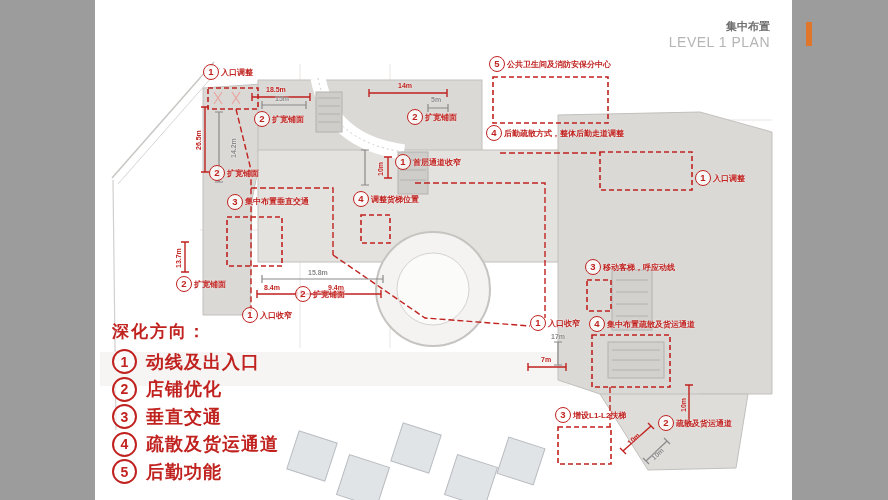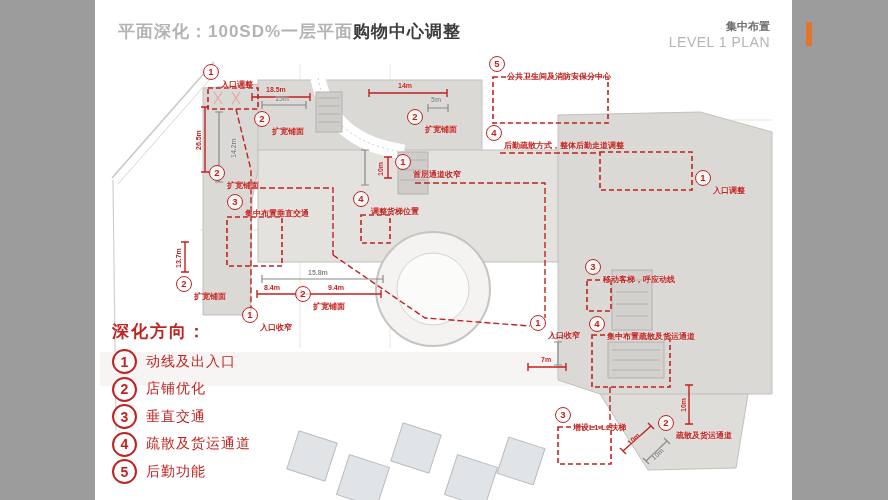--- a/index.html
+++ b/index.html
@@ -16,39 +16,39 @@
   .corner{position:absolute;left:640px;top:20px;width:130px;text-align:right;line-height:1.25;}
   .corner .c1{font-size:11px;font-weight:bold;color:#6d6d6d;}
   .corner .c2{font-size:14px;color:#b5b5b5;letter-spacing:.5px;}
   .accent-bar{position:absolute;left:806px;top:22px;width:6px;height:24px;background:#e0762c;}
 
   
   .anno{position:absolute;display:flex;align-items:flex-start;gap:2px;color:#c0221f;z-index:5;}
   .circ{flex:0 0 auto;width:14px;height:14px;border:1.8px solid #c0221f;border-radius:50%;
         background:rgba(255,255,255,.78);display:flex;align-items:center;justify-content:center;
         font-size:9.5px;font-weight:bold;line-height:1;}
-  .atxt{font-size:8px;font-weight:bold;white-space:nowrap;padding-top:3px;text-shadow:0 0 2px rgba(255,255,255,.9);margin-top:12px;}
+  .atxt{font-size:8px;font-weight:bold;white-space:nowrap;padding-top:3px;text-shadow:0 0 2px rgba(255,255,255,.9);}
   .atxt.two{display:flex;line-height:1.15;}
 
   
   .dlab{position:absolute;font-size:7px;font-weight:bold;white-space:nowrap;z-index:4;
         text-shadow:0 0 2px rgba(255,255,255,.9);}
   .dlab.red{color:#c0221f;}
   .dlab.gray{color:#8a8a8a;}
   .dlab.rot{transform:rotate(-90deg);transform-origin:left top;}
   .dlab.rotd1{transform:rotate(-42deg);transform-origin:left top;}
 
   
   .legend{position:absolute;left:112px;top:320px;z-index:6;color:#c0221f;}
   .lg-head{font-size:17px;font-weight:bold;letter-spacing:2px;margin-bottom:7px;}
   .lg-item{display:flex;align-items:center;gap:9px;margin-bottom:4.5px;height:23px;}
   .lg-circ{flex:0 0 auto;width:21px;height:21px;border:2.2px solid #c0221f;border-radius:50%;
            display:flex;align-items:center;justify-content:center;font-size:14px;font-weight:bold;
            background:rgba(255,255,255,.6);}
-  .lg-txt{font-size:14px;font-weight:normal;letter-spacing:1px;white-space:nowrap;}
+  .lg-txt{font-size:18px;font-weight:bold;letter-spacing:1px;white-space:nowrap;}
 </style>
 </head>
 <body>
 
 <div class="slide"></div>
 
 <svg class="plan-bg" viewBox="0 0 888 500">
 
   <g>
     <path d="M112,178 L214,62" stroke="#c9c7c5" stroke-width="1.5" fill="none"></path>
@@ -140,23 +140,20 @@
     <path d="M262,275 v8 M262,279 H383 M383,275 v8"></path>
     <path d="M428,104 v8 M428,108 H448 M448,104 v8"></path>
     <path d="M361,150 h8 M365,150 V185 M361,185 h8"></path>
     <path d="M554,342 h8 M558,342 V365 M554,365 h8"></path>
     <path d="M646,461 L667,441 M643,458 L649,464 M664,438 L670,444"></path>
   </g>
 </svg>
 
 <div class="overlay">
 
-  <div class="title">
-    <span class="lt">平面深化：100SD%一层平面</span><span class="dk">购物中心调整</span>
-  </div>
   <div class="corner">
     <div class="c1">集中布置</div>
     <div class="c2">LEVEL 1 PLAN</div>
   </div>
   <div class="accent-bar"></div>
 
   <div class="anno" style="left:203px;top:64px">
     <span class="circ">1</span>
     <span class="atxt">入口调整</span>
   </div>

